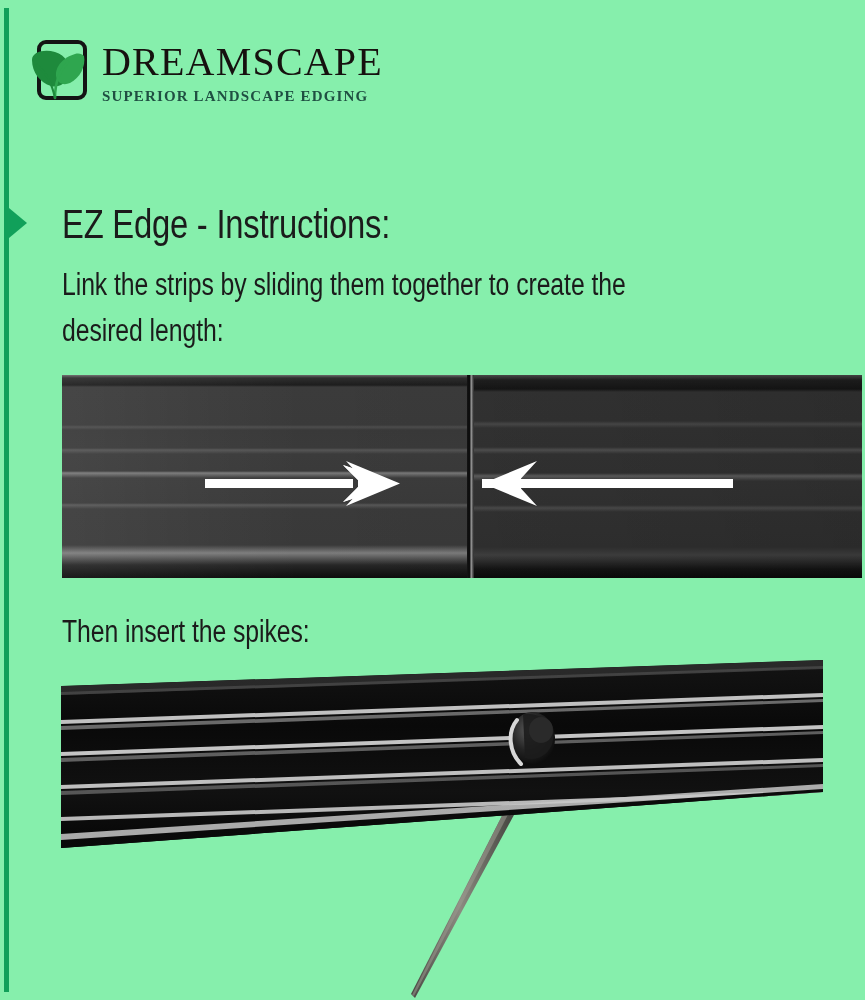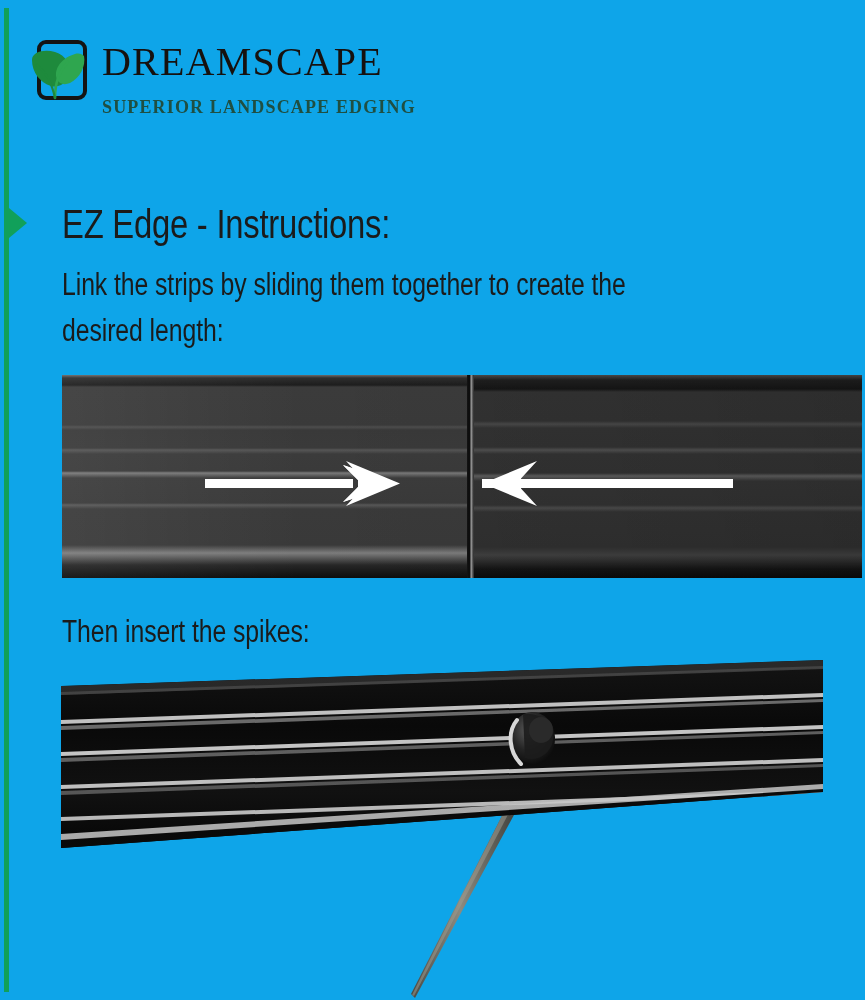--- a/index.html
+++ b/index.html
@@ -5,21 +5,21 @@
   * { margin:0; padding:0; box-sizing:border-box; }
   html, body {
     width:865px; height:1000px;
     background:#ffffff;
     font-family:"Liberation Sans", sans-serif;
     overflow:hidden;
   }
   #page {
     position:relative;
     width:865px; height:1000px;
-    background:#0ea5e9;
+    background:#86efac;
   }
 
   
   .rail {
     position:absolute;
     left:4px; top:8px;
     width:5px; height:984px;
     background:#11A05A;
   }
   .rail-arrow {
@@ -39,26 +39,26 @@
     font-family:"Liberation Serif", serif;
     font-size:40px;
     font-weight:400;
     color:#16110f;
     letter-spacing:1.2px;
     line-height:44px;
     white-space:nowrap;
   }
   .logo-tagline {
     font-family:"Liberation Serif", serif;
-    font-size:18px;
+    font-size:15px;
     font-weight:700;
     color:#1F4F42;
     letter-spacing:1.15px;
     line-height:20px;
-    margin-top:13px;
+    margin-top:2px;
     white-space:nowrap;
   }
 
   
   .heading {
     position:absolute;
     left:62px; top:198px;
     font-size:41px;
     font-weight:400;
     color:#1b1b1b;

